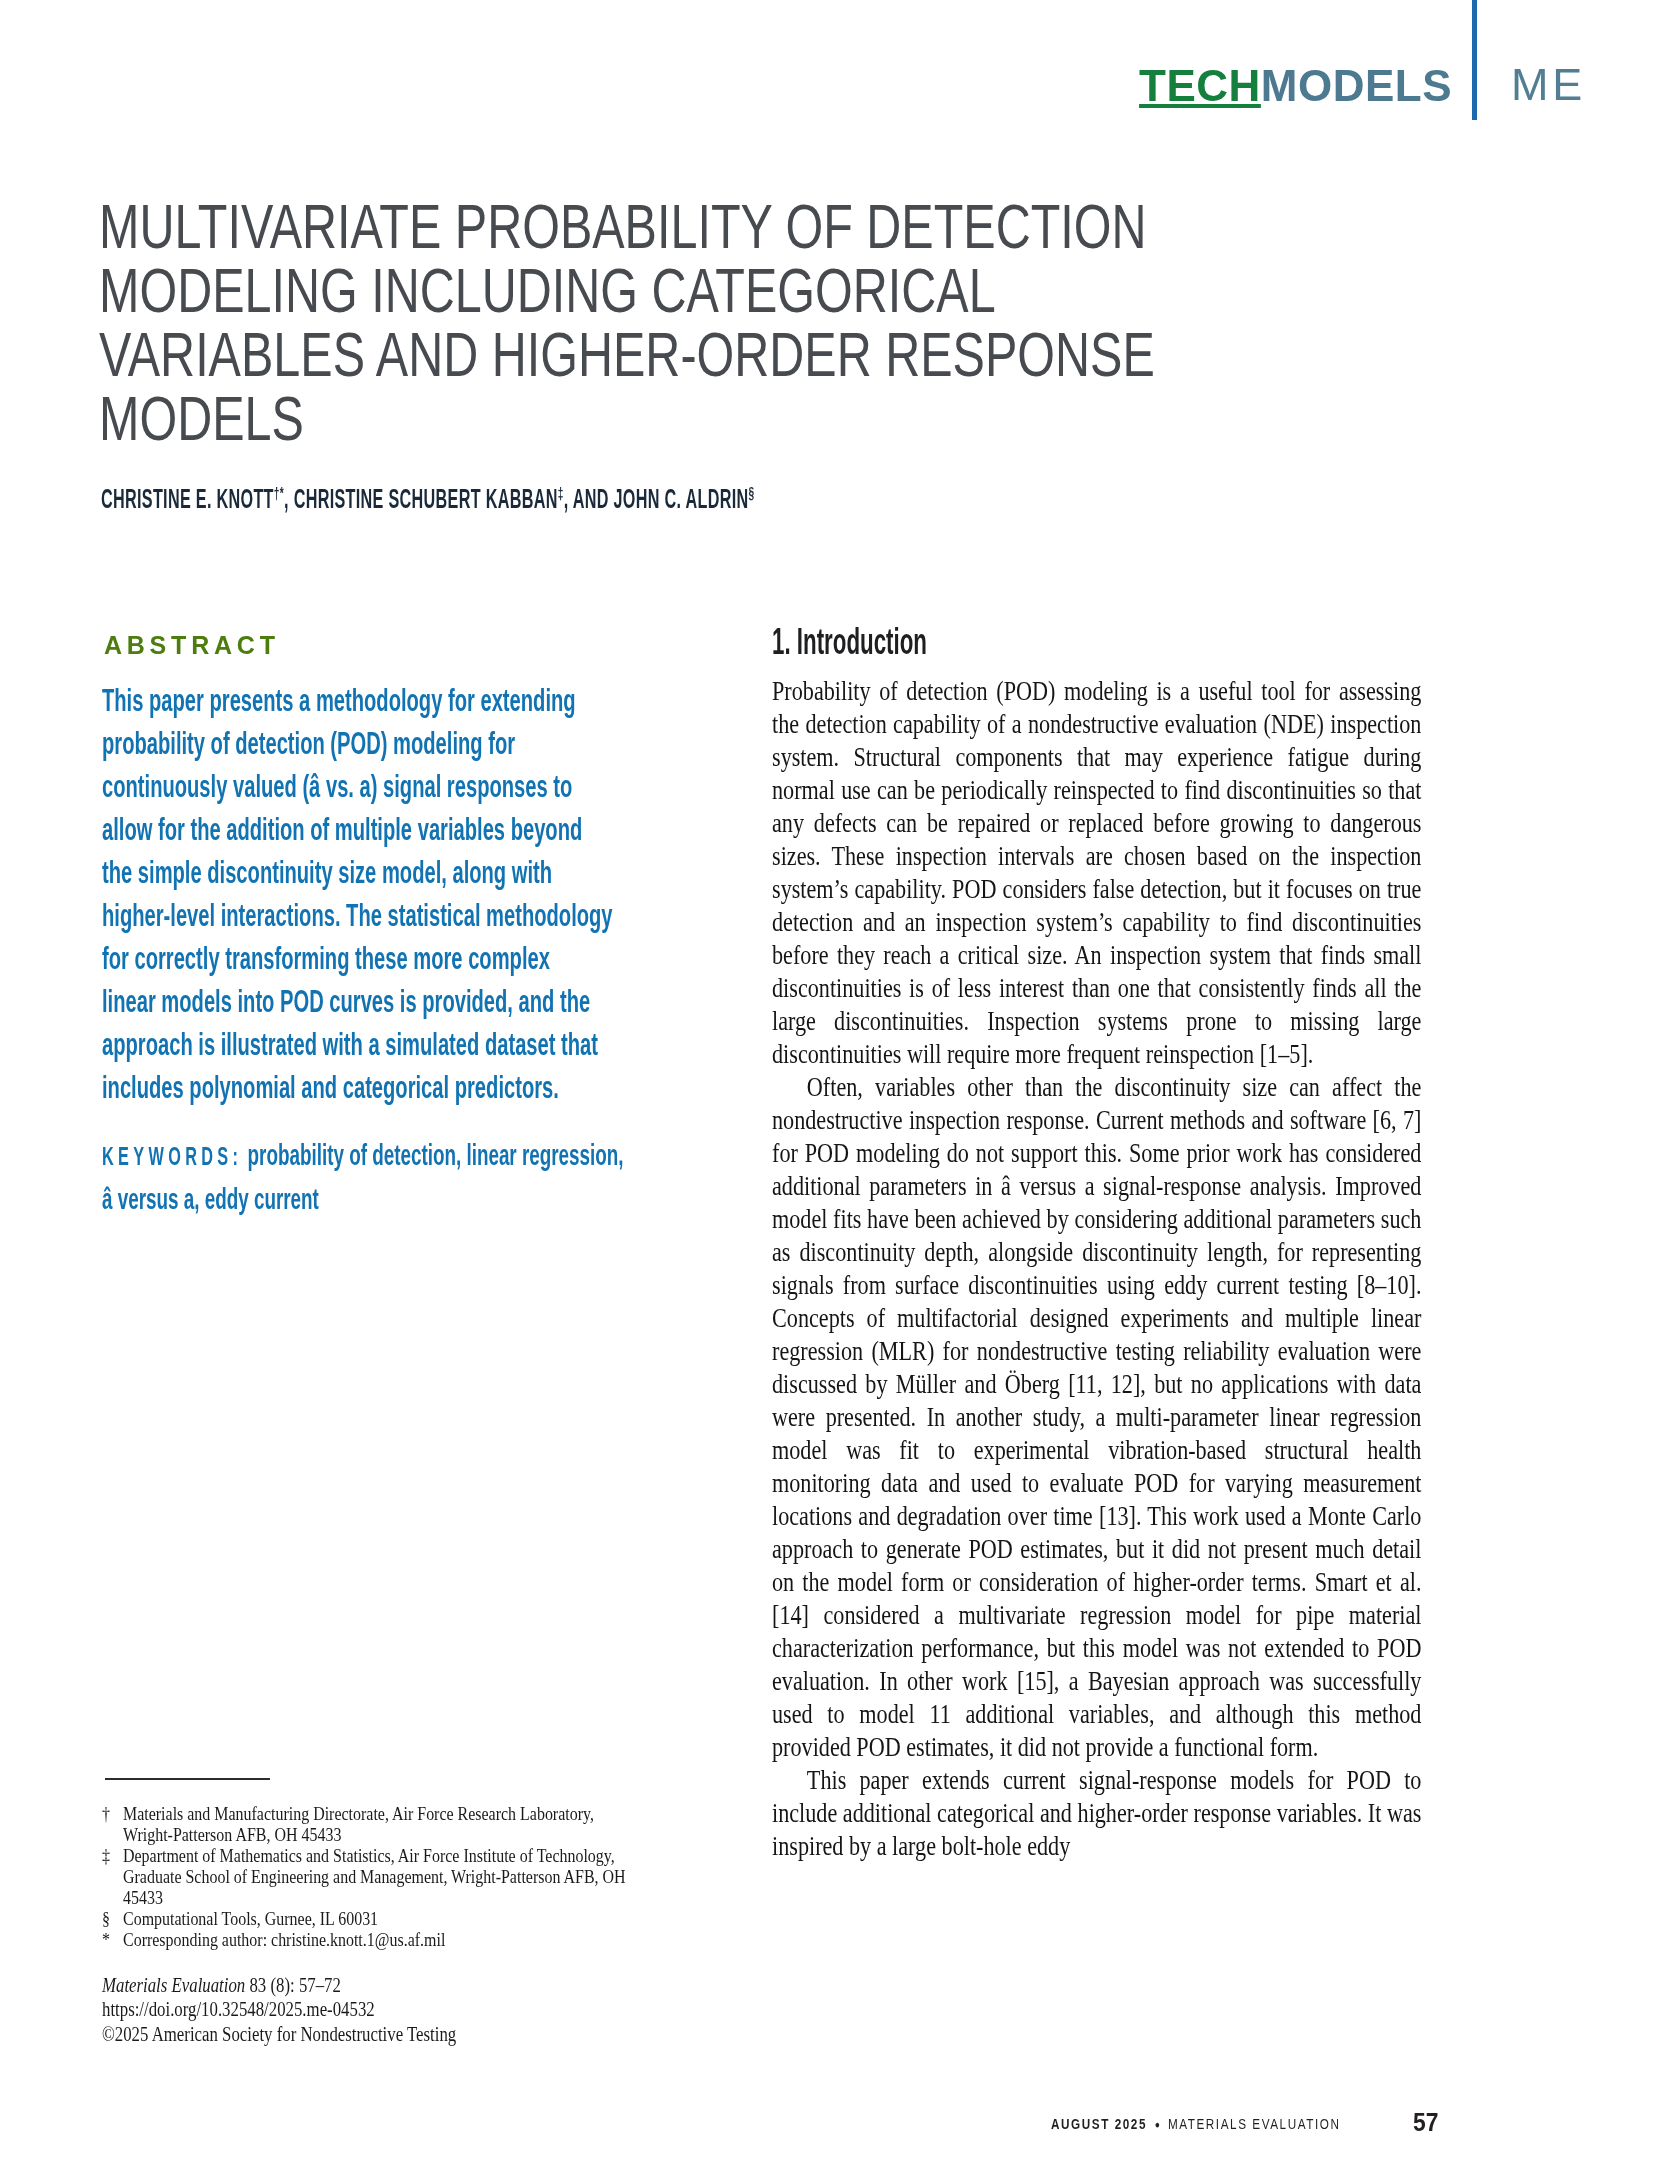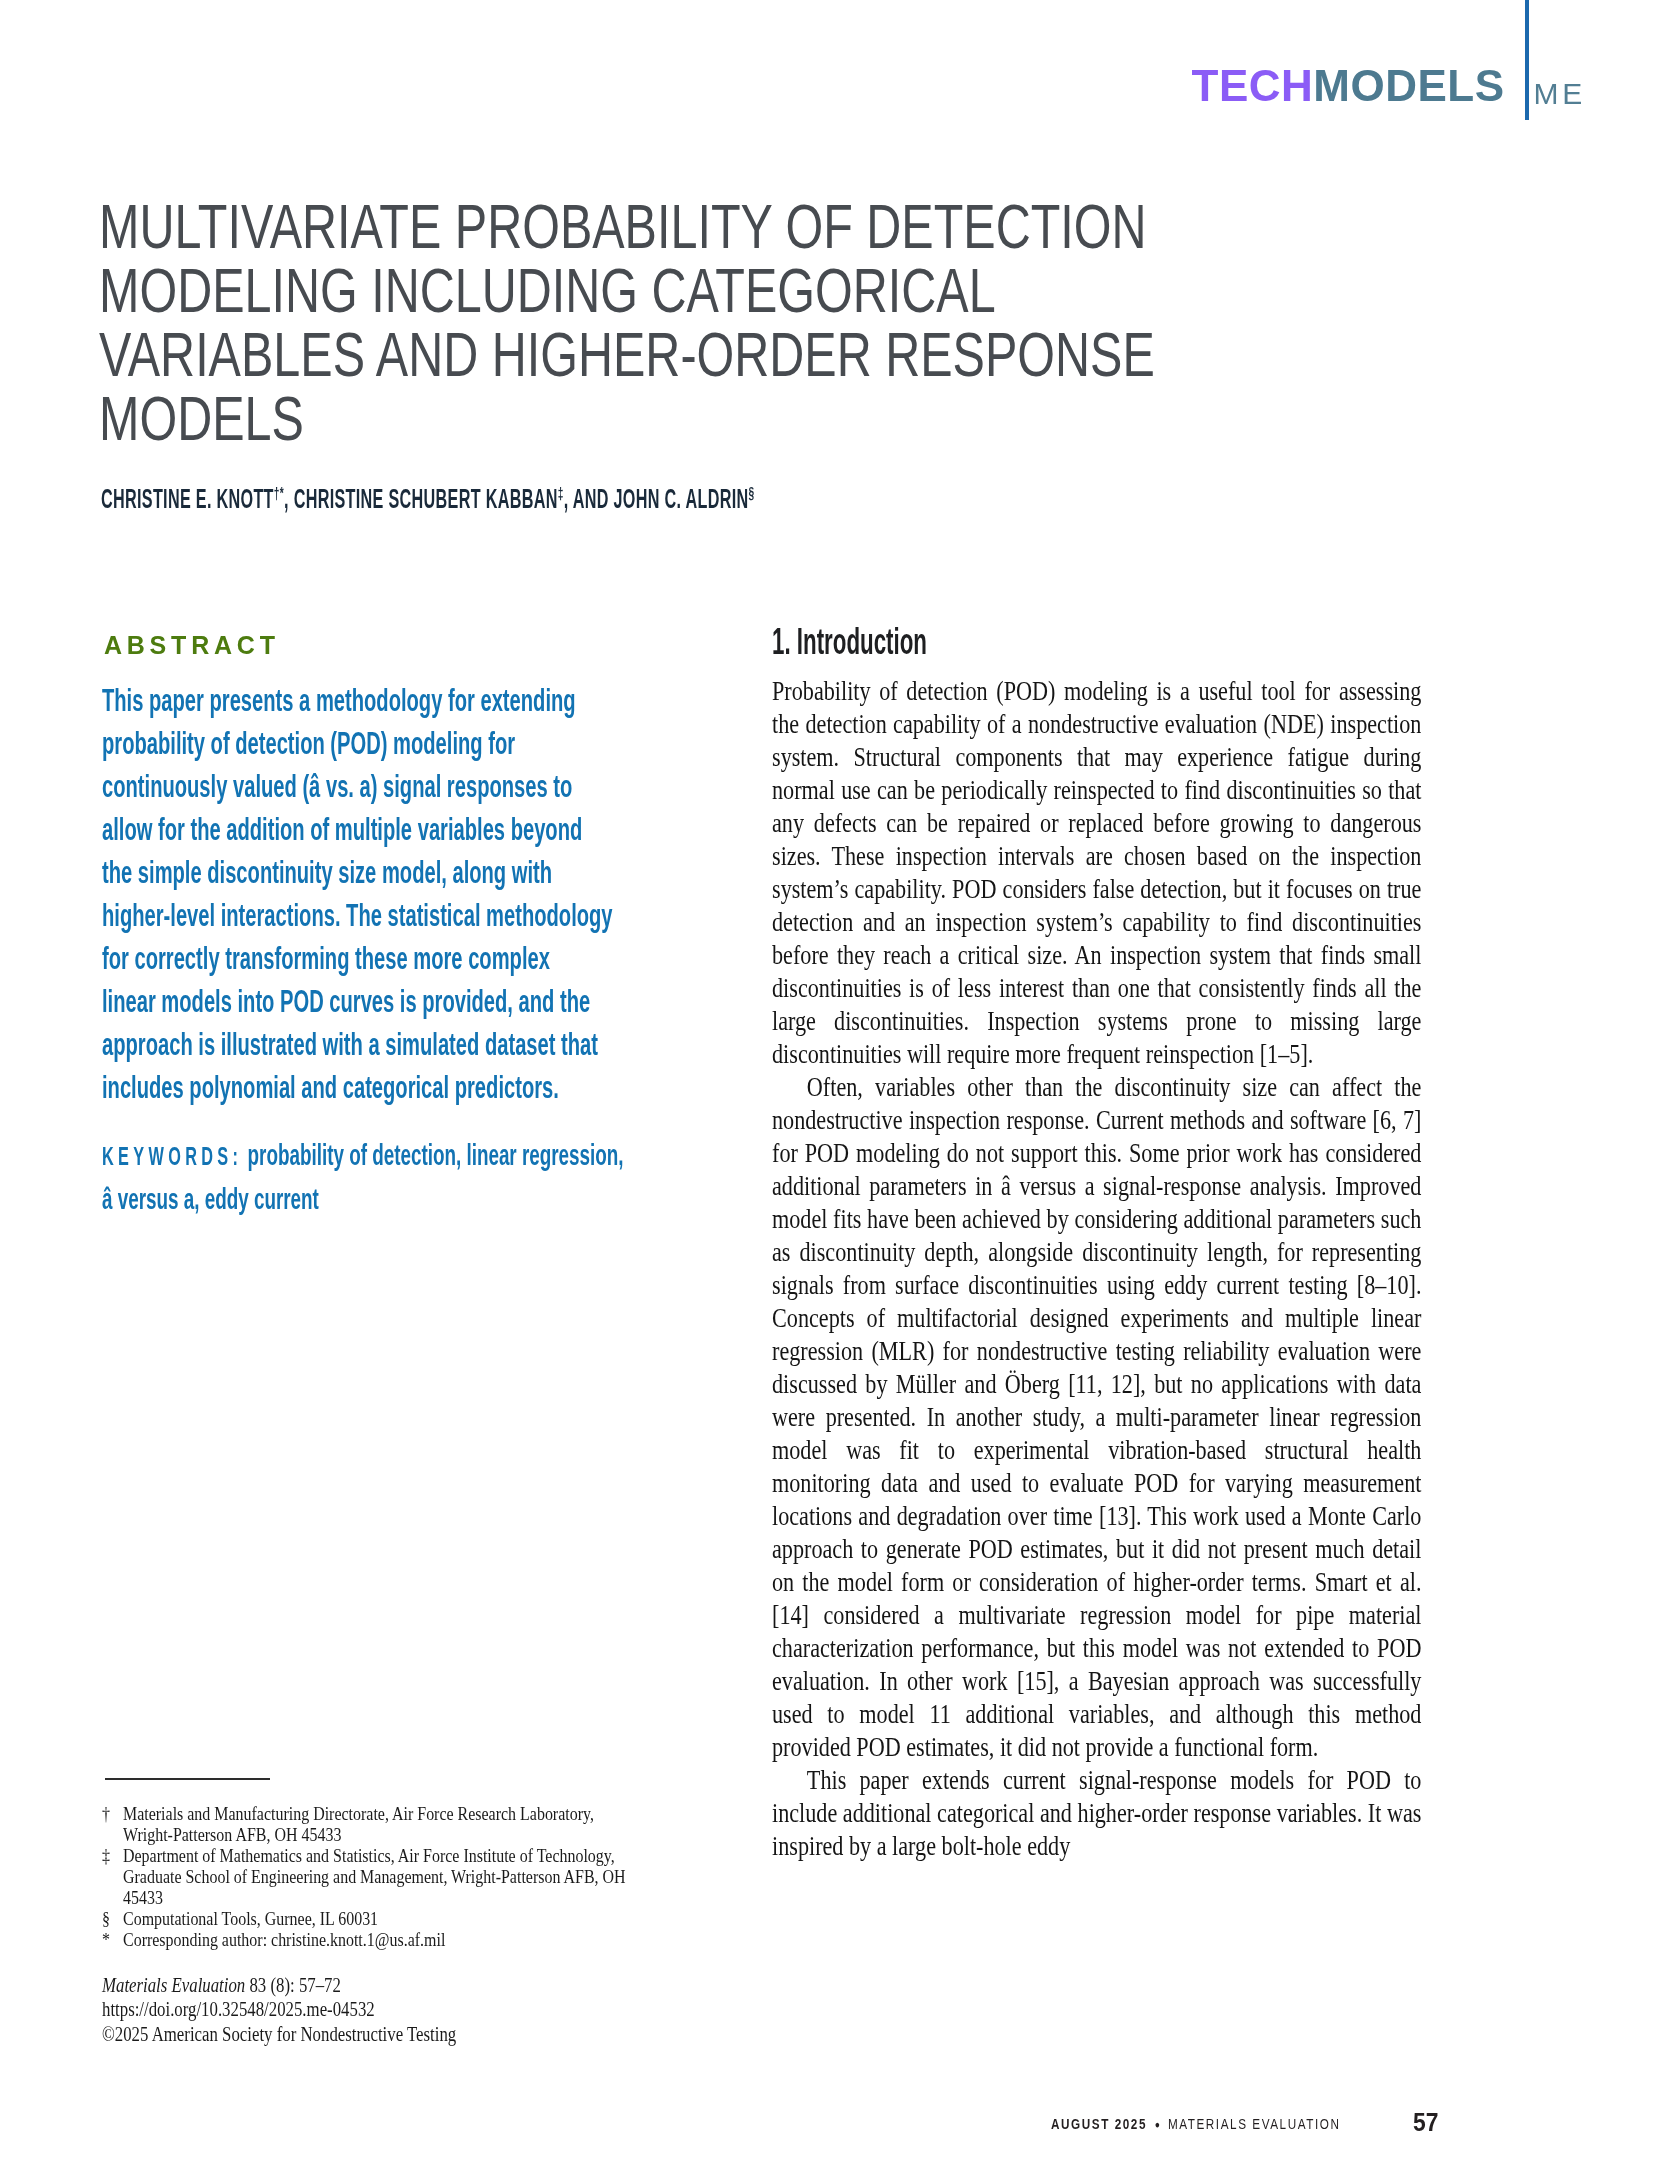--- a/index.html
+++ b/index.html
@@ -5,24 +5,24 @@
   html,body{margin:0;padding:0;background:#e8e8e8;}
   .page{
     position:relative;width:1680px;height:2182px;margin:0 auto;
     background:#ffffff;overflow:hidden;
     font-family:"Liberation Sans",sans-serif;color:#1a1a1a;
   }
 
   
   .brand{position:absolute;top:0;right:94px;height:120px;display:flex;align-items:flex-end;}
   .brand-word{font-size:44px;font-weight:bold;letter-spacing:0.5px;padding-bottom:8.6px;white-space:nowrap;}
-  .brand-word .lt{color:#8b5cf6;}
+  .brand-word .lt{color:#15803d;text-decoration:underline;}
   .brand-word .dk{color:#4d7a90;}
   .brand-rule{width:4.8px;height:120px;background:#1c69ae;margin-left:20px;flex:none;}
-  .brand-me{font-size:30px;font-weight:normal;color:#527e93;letter-spacing:3.8px;padding-bottom:8.6px;margin-left:4px;white-space:nowrap;}
+  .brand-me{font-size:45px;font-weight:normal;color:#527e93;letter-spacing:3.8px;padding-bottom:8.6px;margin-left:34px;white-space:nowrap;}
 
   
   .paper-title{
     position:absolute;left:99px;top:194px;width:1434px;
     font-size:63px;line-height:64px;font-weight:normal;color:#474b50;
     letter-spacing:0;white-space:pre-line;
     transform:scaleX(.77);transform-origin:left top;margin:0;
   }
   .byline{
     position:absolute;left:101px;top:484px;

